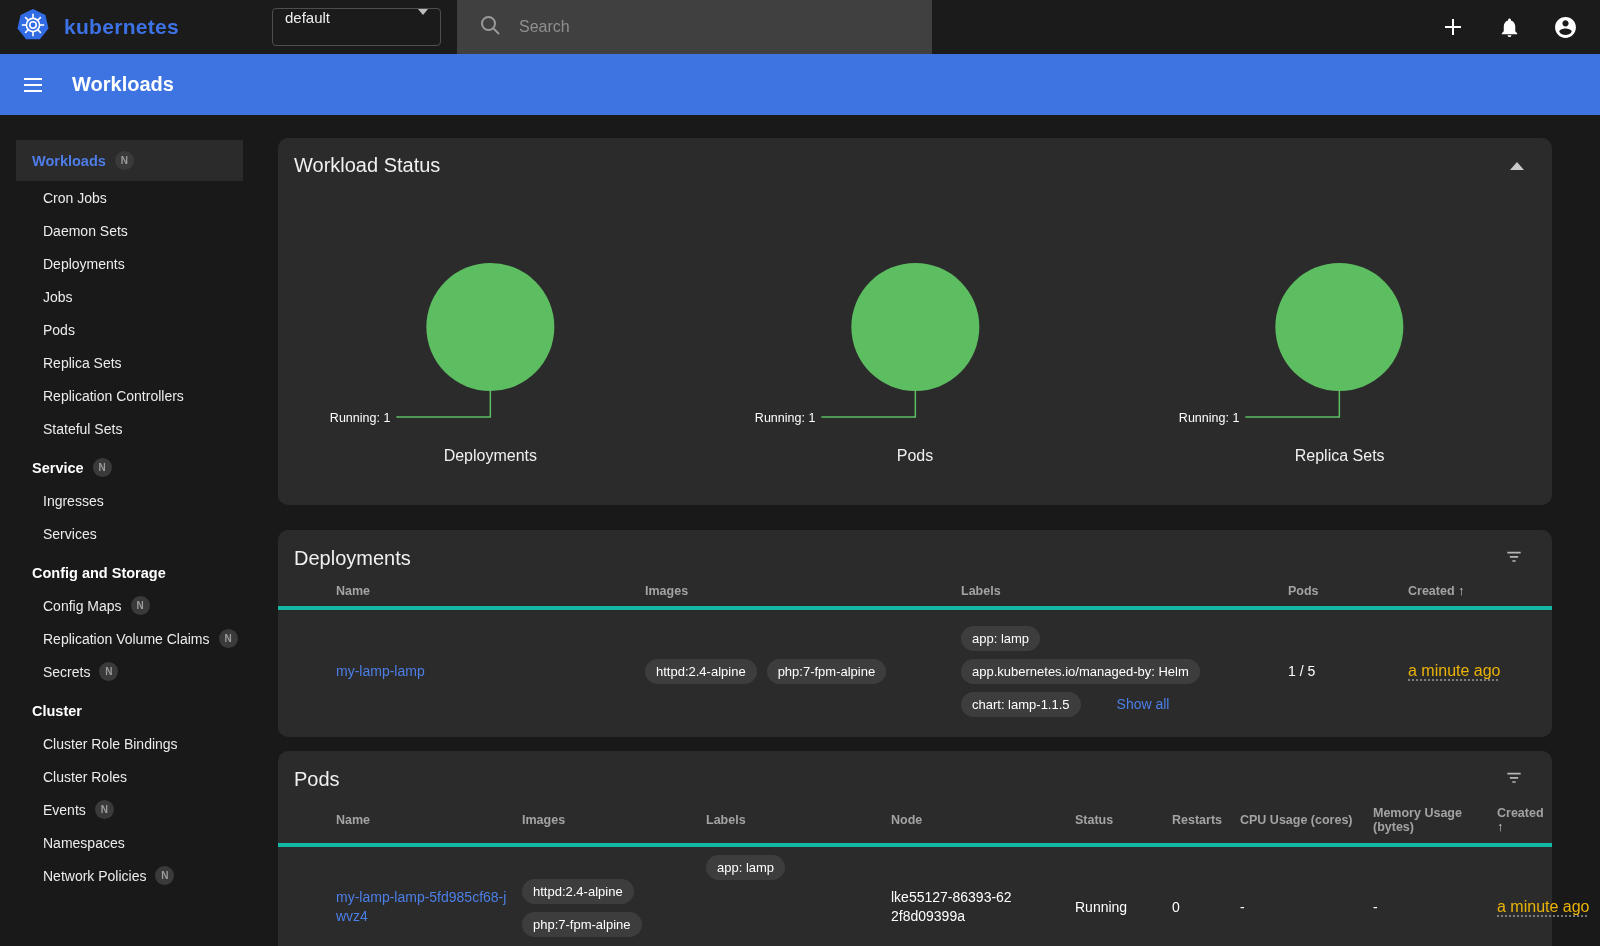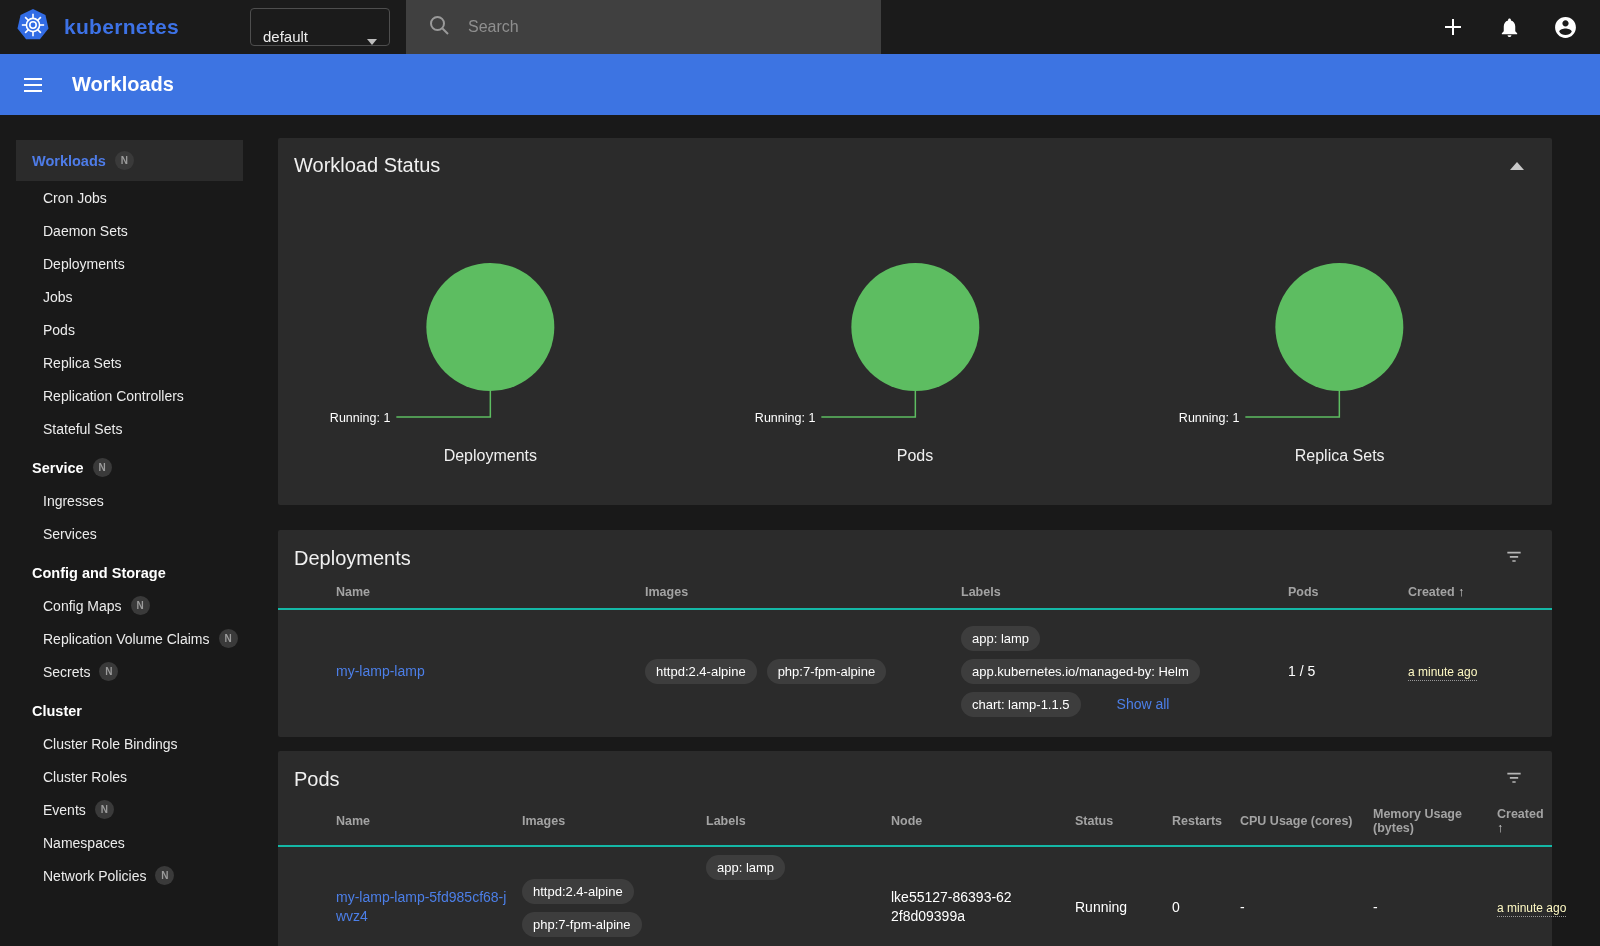--- a/index.html
+++ b/index.html
@@ -3,23 +3,23 @@
 <meta charset="utf-8">
 <style>
   * { margin:0; padding:0; box-sizing:border-box; }
   html,body { width:1600px; height:946px; overflow:hidden; }
   body { background:#191919; font-family:"Liberation Sans","DejaVu Sans",sans-serif; color:#e8e8e8; }
 
   
   .topbar { height:54px; background:#1b1b1b; display:flex; align-items:center; }
   .brand { display:flex; align-items:center; gap:14px; padding-left:16px; width:250px; cursor:pointer; }
   .brand-name { color:#3d72e6; font-size:21px; font-weight:bold; letter-spacing:.3px; }
-  .ns-select { width:140px; height:38px; border:1px solid #4e4e4e; border-radius:4px; display:flex;
-               align-items:flex-end; justify-content:space-between; padding:0 12px; color:#ededed;
-               font-size:15px; cursor:pointer; }
+  .ns-select { width:169px; height:38px; border:1px solid #4e4e4e; border-radius:4px; display:flex;
+               align-items:flex-start; justify-content:space-between; padding:0 12px; color:#ededed;
+               font-size:15px; margin-left:22px; cursor:pointer; }
   .caret-down { width:0; height:0; border-left:5px solid transparent; border-right:5px solid transparent;
                 border-top:6px solid #bdbdbd; }
   .search { margin-left:16px; width:475px; height:54px; background:#404040; display:flex;
             align-items:center; gap:18px; padding-left:22px; }
   .search input { background:transparent; border:none; outline:none; color:#eee; font-size:16px; width:340px; }
   .search input::placeholder { color:#8f8f8f; }
   .topbar-actions { margin-left:auto; display:flex; align-items:center; gap:30px; padding-right:22px; }
   .icon-btn { width:26px; height:26px; display:flex; align-items:center; justify-content:center; cursor:pointer; }
 
   
@@ -32,54 +32,54 @@
   .nav-row { height:33px; display:flex; align-items:center; font-size:14px; color:#ececec; cursor:pointer; }
   .nav-root { padding-left:32px; font-weight:bold; font-size:14.5px; color:#fff; margin-top:6px; }
   .nav-row.first { margin-top:0; }
   .nav-row.active { color:#4e7ce8; background:#2b2b2b; margin-left:16px; margin-right:17px;
                     padding-left:16px; height:41px; }
   .nav-item { padding-left:43px; }
   .badge { width:19px; height:19px; border-radius:50%; background:#3a3a3a; color:#9c9c9c; font-size:10px;
            font-weight:bold; display:inline-flex; align-items:center; justify-content:center; margin-left:9px; flex:none; }
 
   .main { flex:1; padding:23px 48px 0 18px; overflow:hidden; }
-  .card { background:#2b2b2b; border-radius:2px; position:relative; }
+  .card { background:#2b2b2b; border-radius:10px; position:relative; }
   .card-title { color:#f0f0f0; font-size:20px; }
   .card-head { display:flex; align-items:center; justify-content:space-between; padding:16px 28px 0 16px; }
   .collapse-up { width:0; height:0; border-left:7px solid transparent; border-right:7px solid transparent;
                  border-bottom:8px solid #c9c9c9; cursor:pointer; }
 
   
   .ws-card { height:367px; margin-bottom:25px; }
   .charts { display:flex; margin-top:10px; }
   .chart-block { flex:1; text-align:center; }
   .chart-name { color:#f0f0f0; font-size:16px; margin-top:6px; }
 
   
   .dep-card { height:207px; margin-bottom:14px; }
   .pods-card { height:280px; }
   .grid-d { display:grid; grid-template-columns:58px 309px 316px 327px 120px 1fr; align-items:center; }
   .grid-p { display:grid; grid-template-columns:58px 186px 184px 185px 184px 97px 68px 133px 124px 1fr; align-items:center; }
-  .t-head { color:#a3a3a3; font-size:12.5px; font-weight:bold; border-bottom:2px solid #14b8a6; margin-top:6px; }
+  .t-head { color:#a3a3a3; font-size:12.5px; font-weight:bold; border-bottom:4px solid #14b8a6; margin-top:6px; }
   .grid-d.t-head { height:34px; }
   .grid-p.t-head { min-height:50px; }
   .t-head > div { padding-right:10px; }
   .grid-d.t-row { height:122px; }
   .grid-p.t-row { height:120px; }
   .cell { font-size:14px; color:#fff; padding-right:10px; }
   .status-dot { width:13px; height:13px; border-radius:50%; background:#54b158; margin-left:19px; }
   .link { color:#4c7fe8; font-size:14px; cursor:pointer; text-decoration:none; }
   .wrap { word-break:break-all; line-height:1.35; }
   .chip { background:#3d3d3d; color:#fff; font-size:13px; padding:5px 11px; border-radius:14px;
           white-space:nowrap; display:inline-block; }
   .chip.wrapchip { white-space:normal; word-break:break-all; max-width:158px; line-height:1.3; }
   .chips-inline { display:flex; gap:10px; }
   .chips-stack { display:flex; flex-direction:column; gap:8px; align-items:flex-start; }
   .showall-row { display:flex; align-items:center; gap:36px; }
-  .created { color:#fef9c3; font-size:12px; white-space:nowrap; text-decoration:underline dotted;
+  .created { color:#eab308; font-size:16px; white-space:nowrap; text-decoration:underline dotted;
              text-decoration-color:#9a9a9a; text-underline-offset:4px; overflow:hidden; }
   .filter-icn { cursor:pointer; }
   .sort-arrow { color:#cfcfcf; }
   .self-start { align-self:flex-start; }
 </style>
 </head>
 <body>
 
 <div class="topbar">
   <div class="brand">

